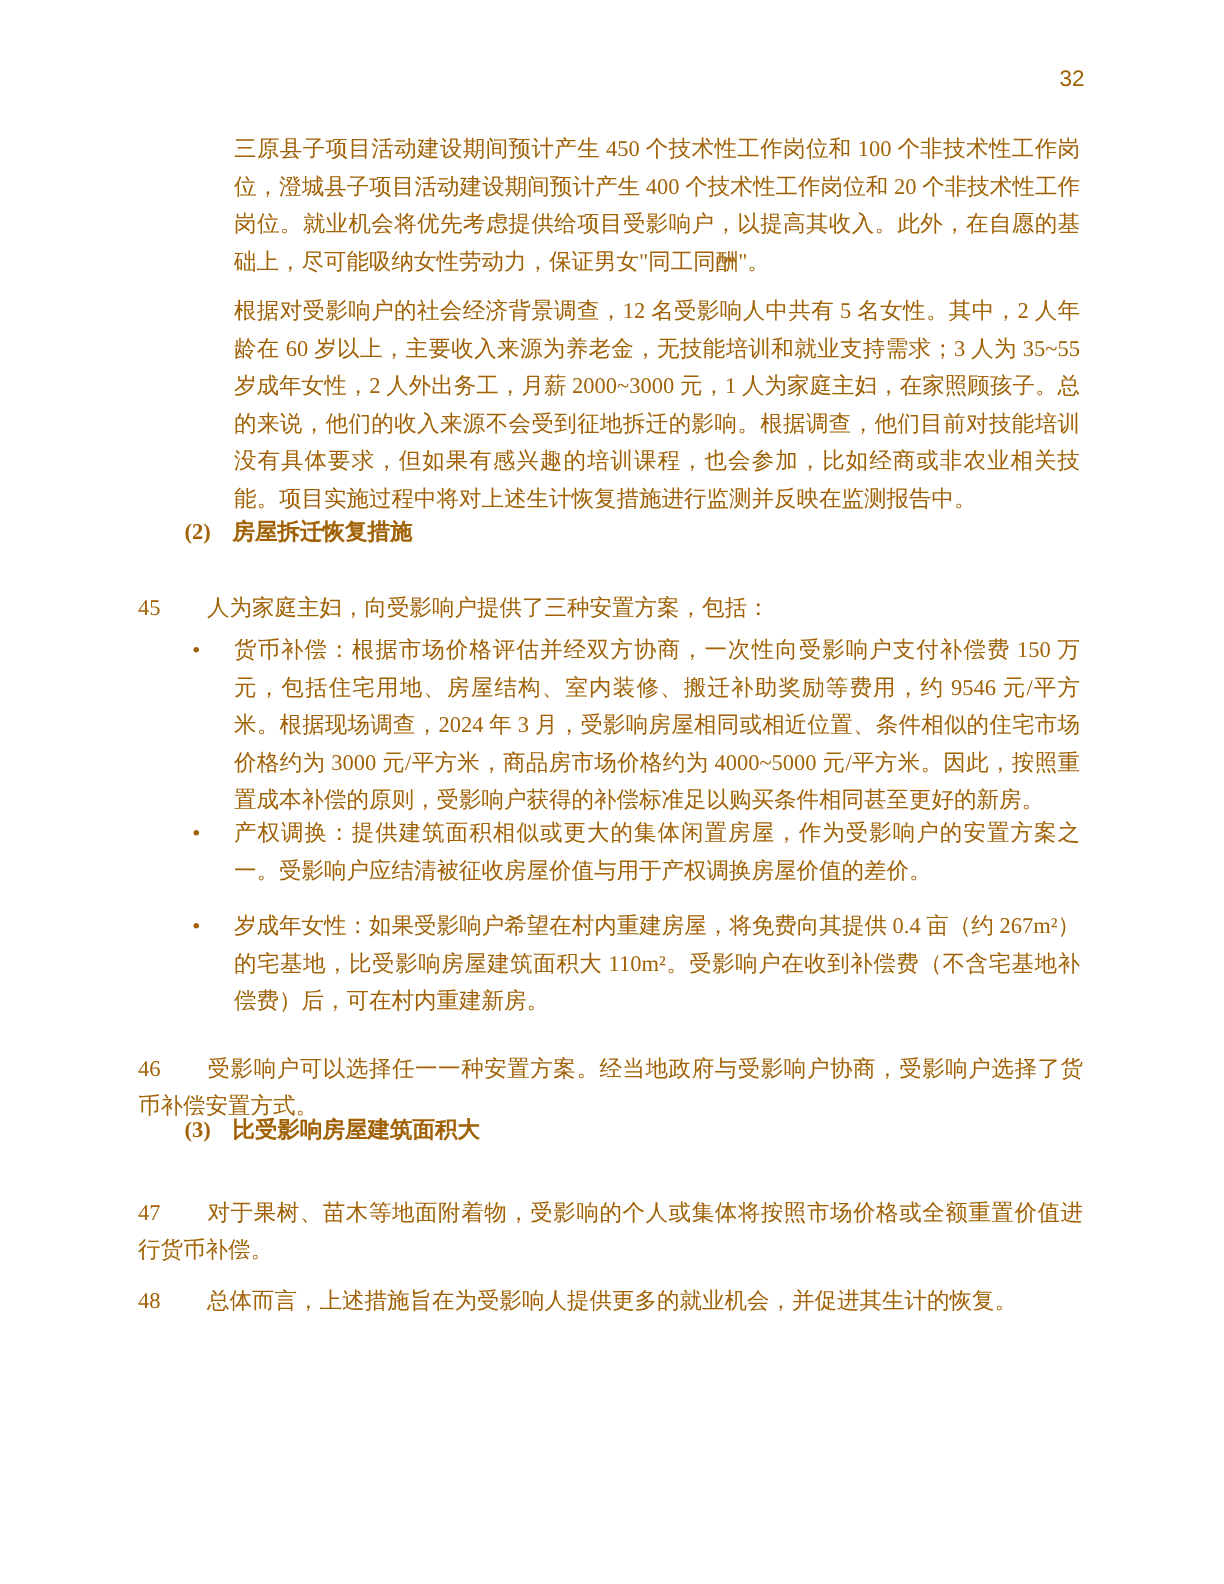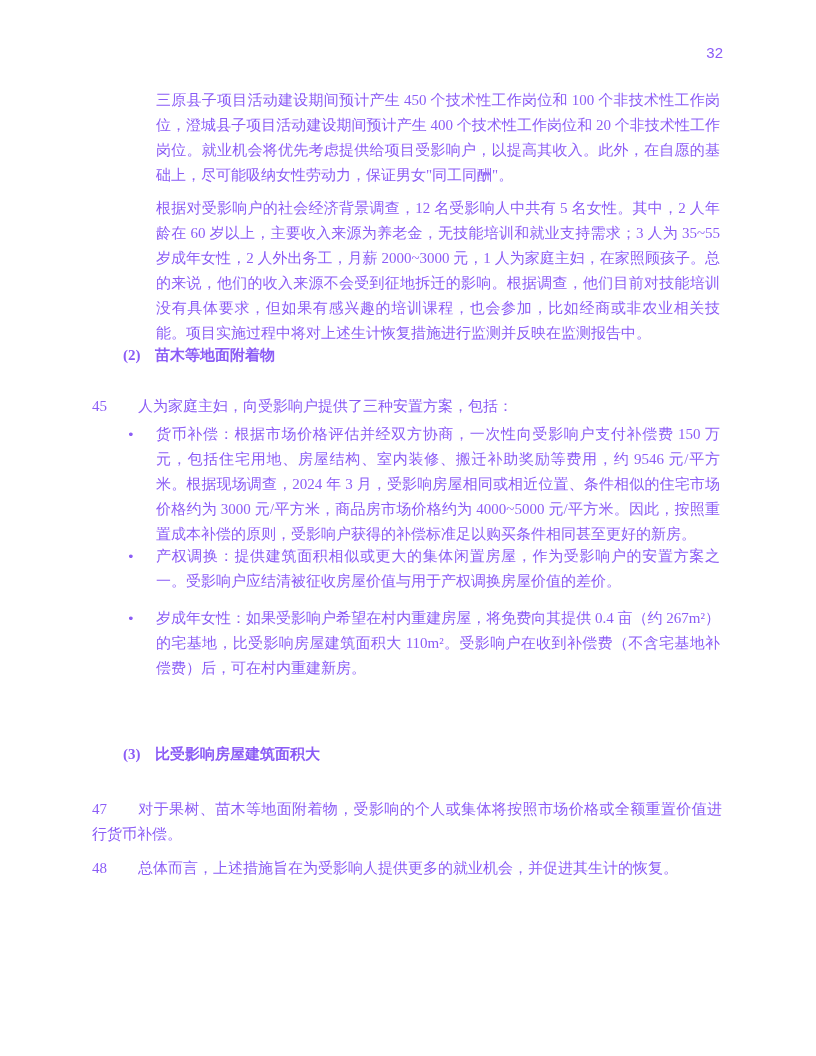--- a/index.html
+++ b/index.html
@@ -2,21 +2,21 @@
 <html><head>
 <meta charset="utf-8">
 <style>
   html, body { margin: 0; padding: 0; background: #ffffff; }
   .page {
     position: relative;
     width: 816px;
     height: 1056px;
     background: #ffffff;
     font-family: "Liberation Serif", "DejaVu Serif", serif;
-    color: #8b5cf6;
+    color: #a16207;
     font-size: 15px;
     overflow: hidden;
   }
   .block {
     position: absolute;
     line-height: 25px;
     text-align: justify;
   }
   .pagenum {
     position: absolute;
@@ -55,39 +55,42 @@
 
 <div class="page">
 
   <div class="pagenum">32</div>
 
   <div class="block indent" style="top:88px">三原县子项目活动建设期间预计产生 450 个技术性工作岗位和 100 个非技术性工作岗位，澄城县子项目活动建设期间预计产生 400 个技术性工作岗位和 20 个非技术性工作岗位。就业机会将优先考虑提供给项目受影响户，以提高其收入。此外，在自愿的基础上，尽可能吸纳女性劳动力，保证男女"同工同酬"。</div>
 
   <div class="block indent" style="top:196px">根据对受影响户的社会经济背景调查，12 名受影响人中共有 5 名女性。其中，2 人年龄在 60 岁以上，主要收入来源为养老金，无技能培训和就业支持需求；3 人为 35~55 岁成年女性，2 人外出务工，月薪 2000~3000 元，1 人为家庭主妇，在家照顾孩子。总的来说，他们的收入来源不会受到征地拆迁的影响。根据调查，他们目前对技能培训没有具体要求，但如果有感兴趣的培训课程，也会参加，比如经商或非农业相关技能。项目实施过程中将对上述生计恢复措施进行监测并反映在监测报告中。</div>
 
   <div class="block heading" style="top:343px">
-    <span class="h-num">(2)</span><span>苗木等地面附着物</span>
+    <span class="h-num">(2)</span><span>房屋拆迁恢复措施</span>
   </div>
 
   <div class="block numbered" style="top:380px">
     <span class="para-num">45</span><span>人为家庭主妇，向受影响户提供了三种安置方案，包括：</span>
   </div>
 
   <div class="block bullet-item" style="top:422px">
     <span class="bullet-marker">•</span><span class="term">货币补偿：</span><span>根据市场价格评估并经双方协商，一次性向受影响户支付补偿费 150 万元，包括住宅用地、房屋结构、室内装修、搬迁补助奖励等费用，约 9546 元/平方米。根据现场调查，2024 年 3 月，受影响房屋相同或相近位置、条件相似的住宅市场价格约为 3000 元/平方米，商品房市场价格约为 4000~5000 元/平方米。因此，按照重置成本补偿的原则，受影响户获得的补偿标准足以购买条件相同甚至更好的新房。</span>
   </div>
 
   <div class="block bullet-item" style="top:544px">
     <span class="bullet-marker">•</span><span class="term">产权调换：</span><span>提供建筑面积相似或更大的集体闲置房屋，作为受影响户的安置方案之一。受影响户应结清被征收房屋价值与用于产权调换房屋价值的差价。</span>
   </div>
 
   <div class="block bullet-item" style="top:606px">
     <span class="bullet-marker">•</span><span class="term">岁成年女性：</span><span>如果受影响户希望在村内重建房屋，将免费向其提供 0.4 亩（约 267m²）的宅基地，比受影响房屋建筑面积大 110m²。受影响户在收到补偿费（不含宅基地补偿费）后，可在村内重建新房。</span>
   </div>
 
+  <div class="block numbered" style="top:687px">
+    <span class="para-num">46</span><span>受影响户可以选择任一一种安置方案。经当地政府与受影响户协商，受影响户选择了货币补偿安置方式。</span>
+  </div>
 
   <div class="block heading" style="top:742px">
     <span class="h-num">(3)</span><span>比受影响房屋建筑面积大</span>
   </div>
 
   <div class="block numbered" style="top:783px">
     <span class="para-num">47</span><span>对于果树、苗木等地面附着物，受影响的个人或集体将按照市场价格或全额重置价值进行货币补偿。</span>
   </div>
 
   <div class="block numbered" style="top:842px">

